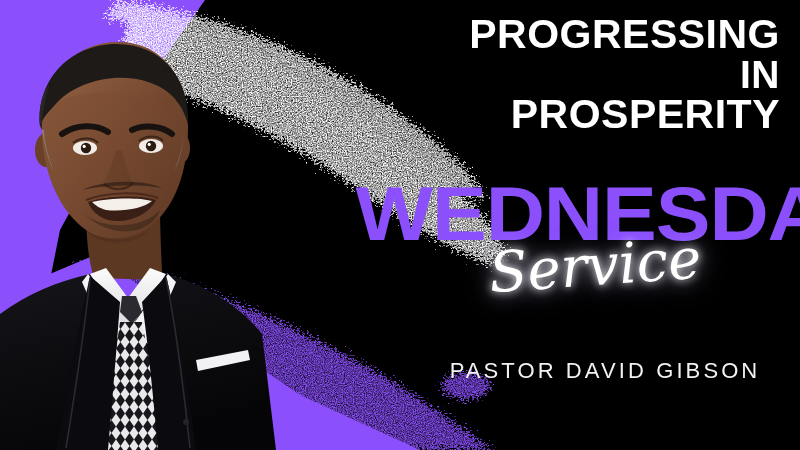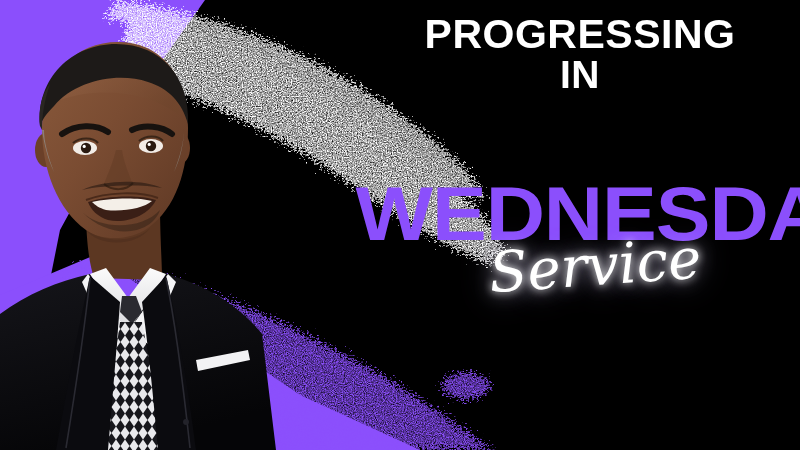--- a/index.html
+++ b/index.html
@@ -24,21 +24,21 @@
   
   .stroke-wrap{position:absolute;left:0;top:0;width:800px;height:450px;}
   .stroke-wrap svg{display:block;width:800px;height:450px;}
 
   
   .portrait{position:absolute;left:-10px;top:30px;width:310px;height:420px;}
   .portrait svg{display:block;width:310px;height:420px;}
 
   
   .headline{position:absolute;left:380px;top:14px;width:400px;
-    text-align:center;color:#fff;line-height:1.0;
+    text-align:right;color:#fff;line-height:1.0;
     font-weight:700;font-size:41px;letter-spacing:0.5px;
     font-family:"Liberation Sans",sans-serif;}
   .headline div{display:block;white-space:nowrap;}
   .hl-2{font-size:39px;}
   .hl-3{font-size:41px;}
 
   .weekday{position:absolute;left:372px;top:176px;width:410px;
     text-align:center;color:#8B4FFC;
     font-family:"Liberation Sans Narrow","Liberation Sans",sans-serif;
     font-weight:700;font-size:76px;line-height:1;letter-spacing:-1px;
@@ -217,20 +217,22 @@
       <path d="M92 182 C 110 200, 152 200, 170 180
                C 162 204, 122 212, 92 182 Z" fill="#2b1c14" opacity=".45"></path>
 
       <path d="M96 200 C 116 214, 146 212, 160 198 C 148 216, 110 218, 96 200 Z" fill="#4a2c1b" opacity=".5"></path>
     </svg>
   </div>
 
   <div class="headline">
     <div class="hl-1">PROGRESSING</div>
     <div class="hl-2">IN</div>
+    <div class="hl-3">PROSPERITY</div>
   </div>
 
   <div class="weekday">WEDNESDAY</div>
 
   <div class="service">Service</div>
 
+  <div class="speaker">PASTOR DAVID GIBSON</div>
 
 </div>
 
 </body></html>

